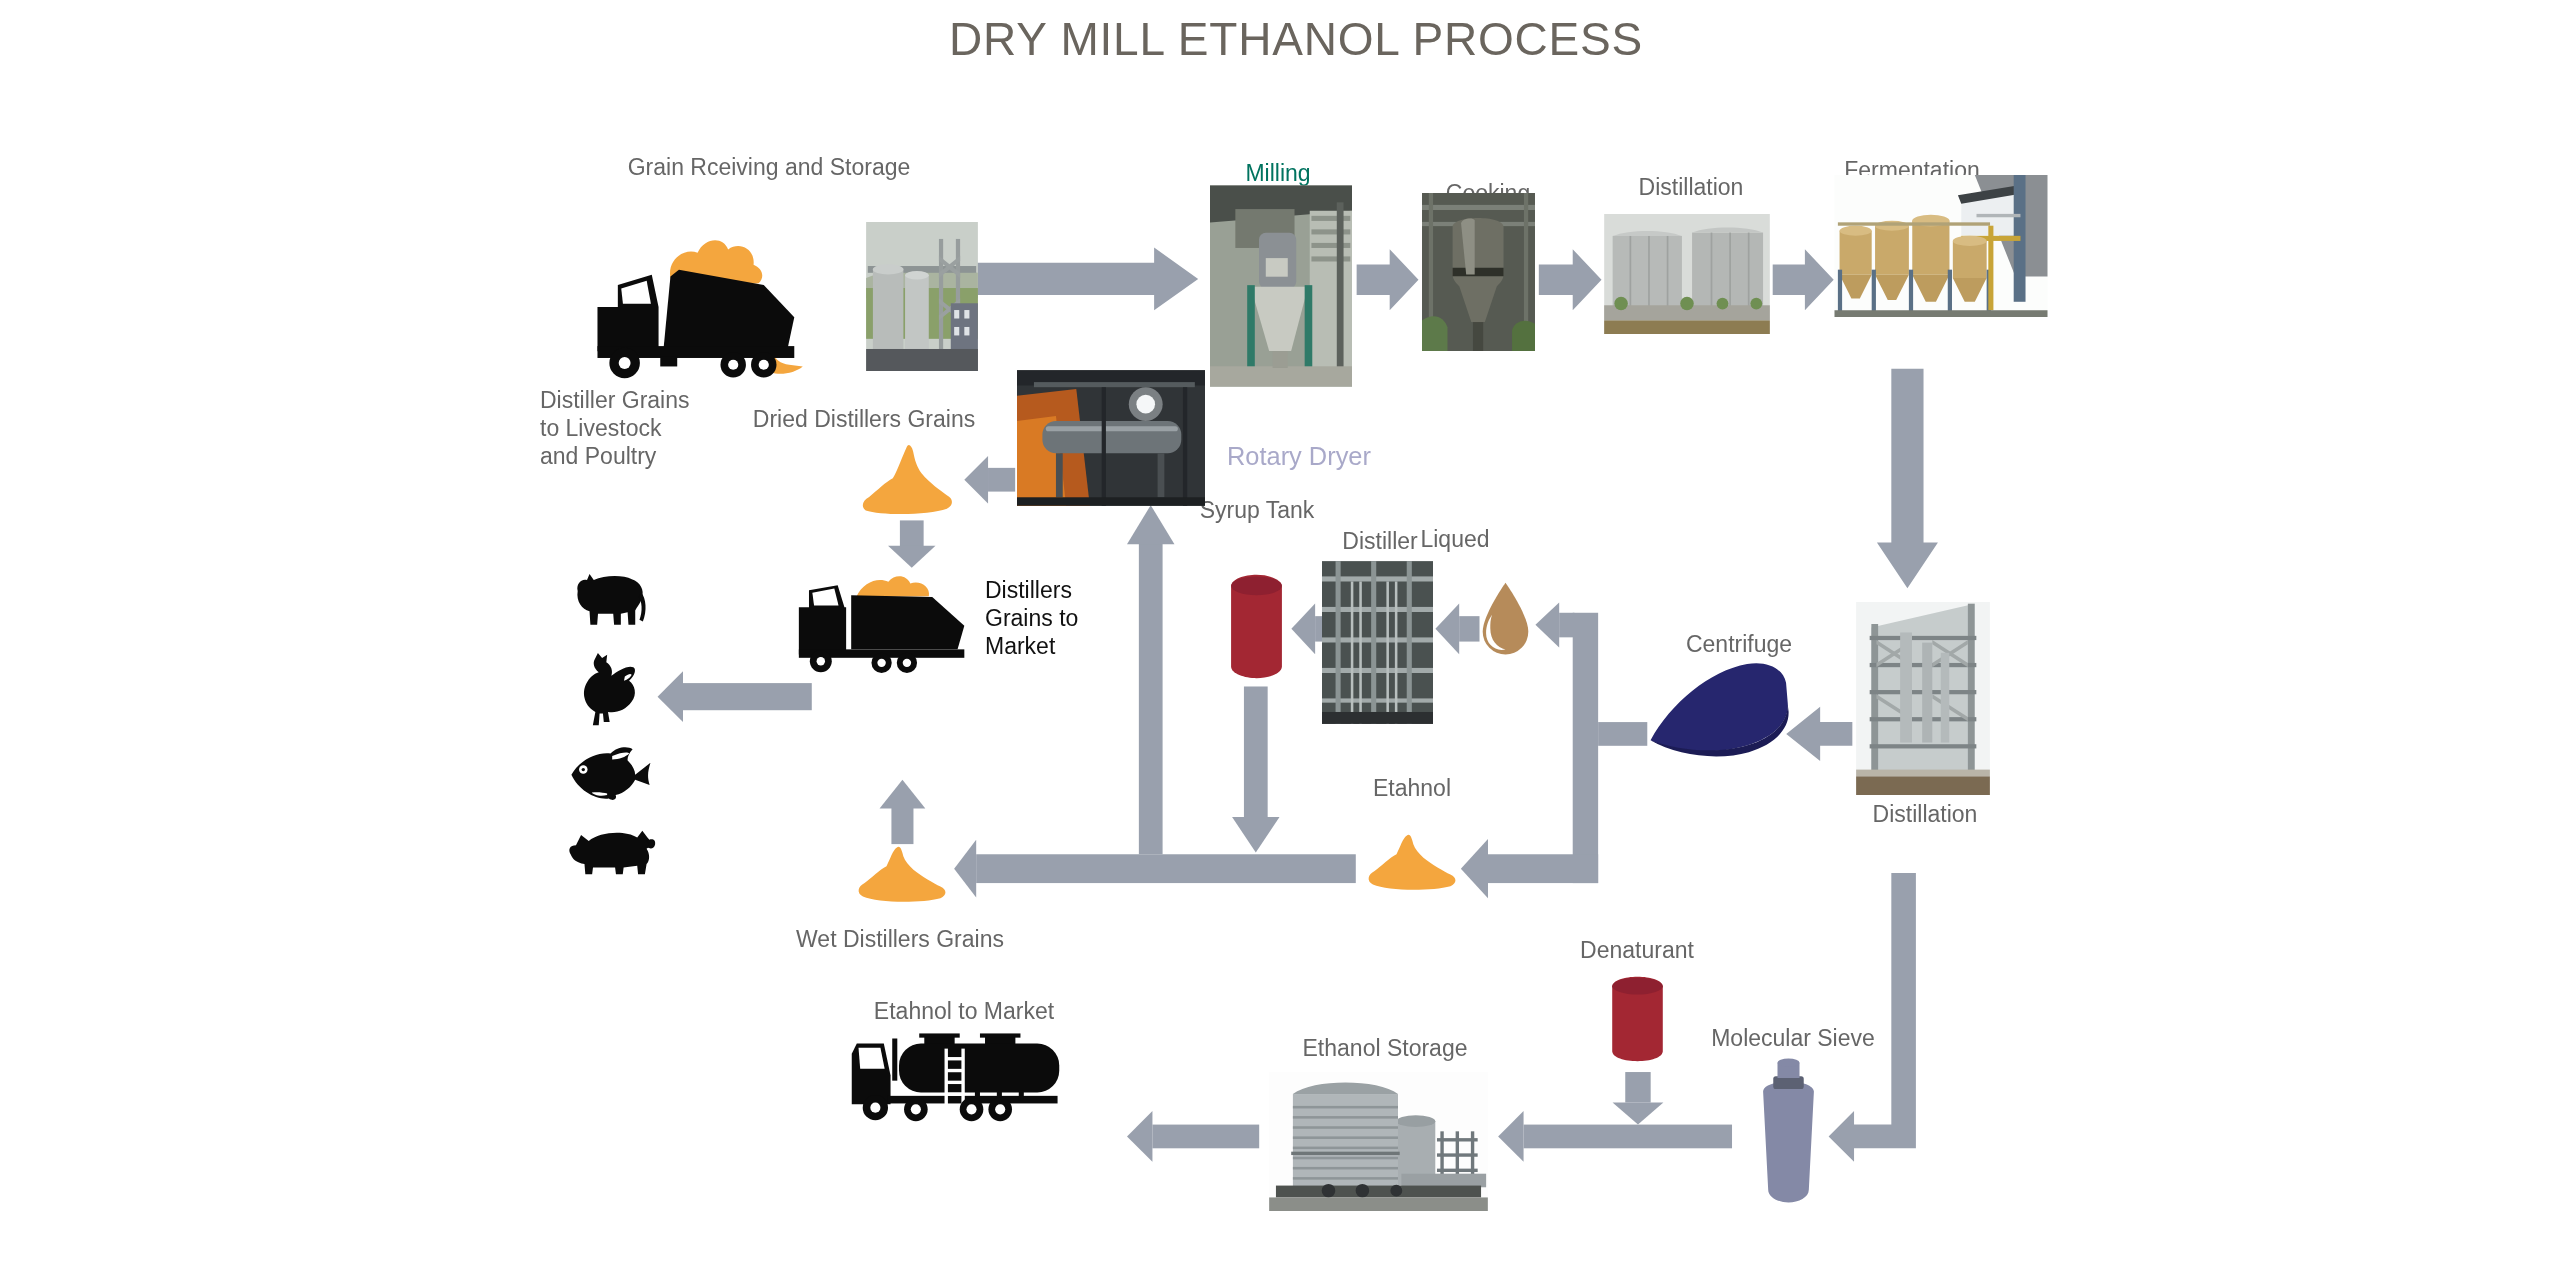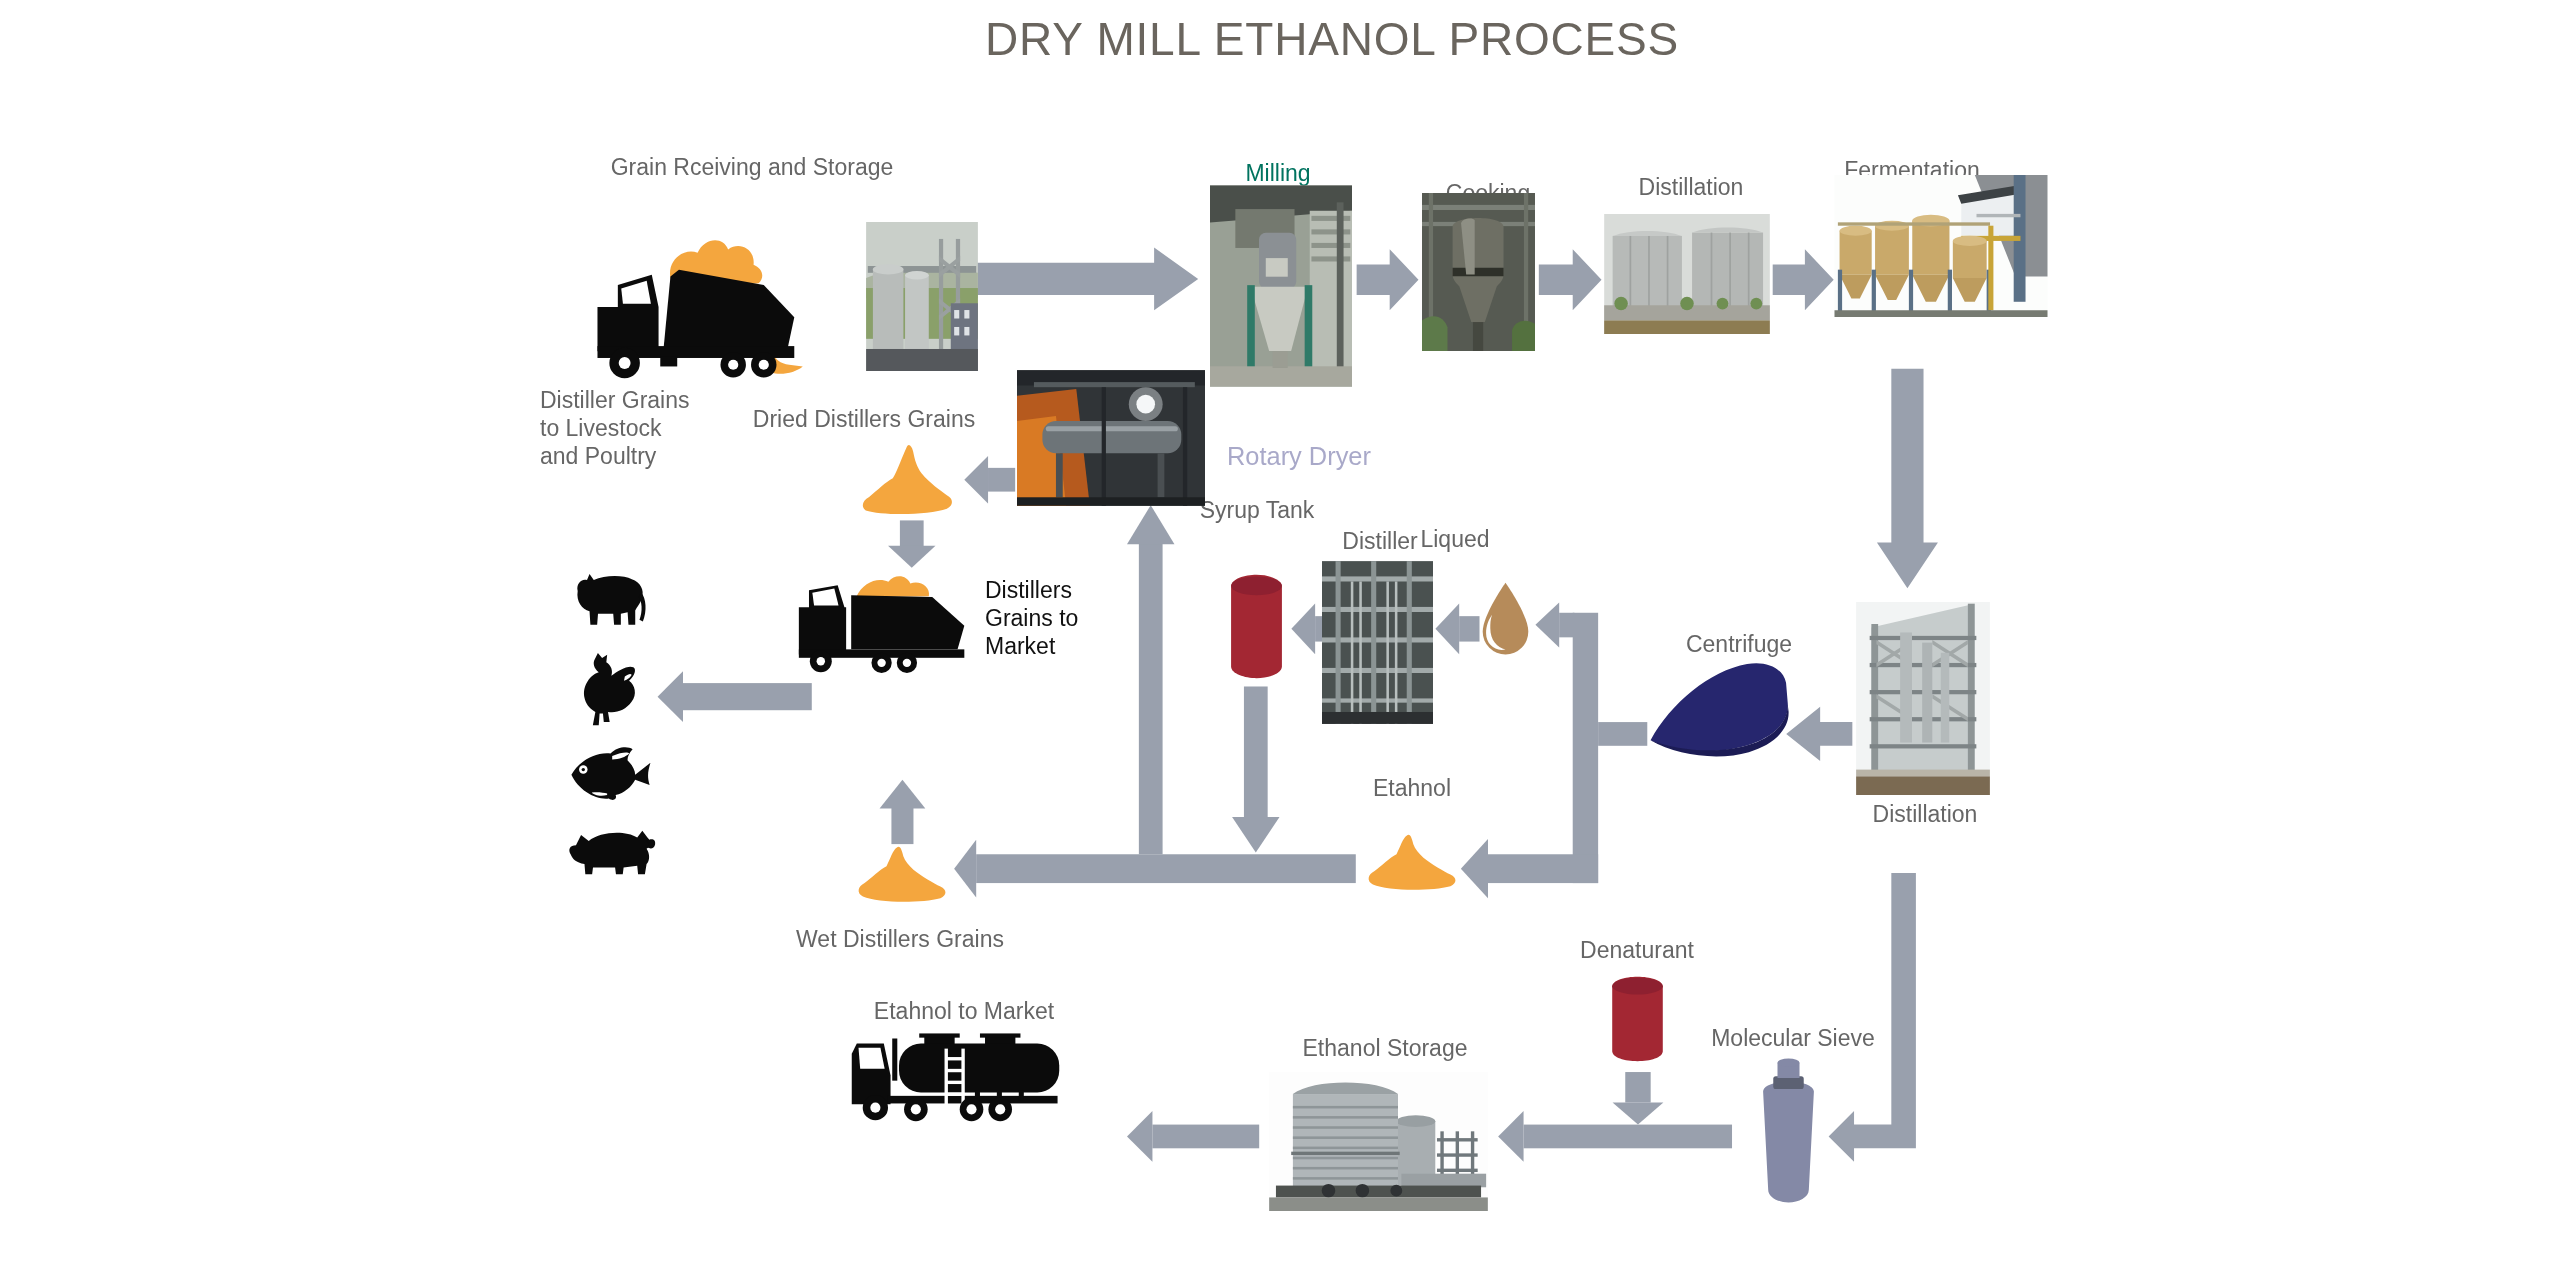--- a/index.html
+++ b/index.html
@@ -10,21 +10,21 @@
   }
   html,body{margin:0;padding:0;background:#ffffff;}
   .stage{position:relative;width:2576px;height:1284px;background:#ffffff;overflow:hidden;
          font-family:"Liberation Sans", sans-serif;}
   .lbl{position:absolute;color:var(--label);font-size:23px;line-height:28px;white-space:pre-line;}
   .lbl.c{transform:translateX(-50%);text-align:center;}
   .lbl.teal{color:var(--teal);}
   .lbl.rotary{color:var(--rotaryLabel);font-size:25.4px;}
   .lbl.black{color:var(--ink);}
   .title{position:absolute;left:1296px;top:12px;transform:translateX(-50%);
-         color:var(--title);font-size:46px;letter-spacing:0.8px;white-space:nowrap;margin-left:36px;}
+         color:var(--title);font-size:46px;letter-spacing:0.8px;white-space:nowrap;}
   .abs{position:absolute;}
   svg{display:block;}
   .arrows{position:absolute;left:0;top:0;pointer-events:none;}
   .fill-arrow{fill:var(--arrow);}
   .fill-orange{fill:var(--orange);}
   .fill-red{fill:var(--red);}
   .fill-redtop{fill:var(--redtop);}
   .fill-navy{fill:var(--navy);}
   .fill-navydark{fill:var(--navydark);}
   .fill-tan{fill:var(--tan);}
@@ -113,21 +113,21 @@
     <g>
       <rect class="fill-arrow" x="1722" y="727" width="24" height="30"></rect>
       <polygon class="fill-arrow" points="1722,712 1694,742 1722,772"></polygon>
     </g>
     <g>
       <rect class="fill-arrow" x="1552" y="727" width="10" height="30"></rect>
       <polygon class="fill-arrow" points="1552,712 1524,742 1552,772"></polygon>
     </g>
   </svg>
 
-  <div class="lbl c" style="left:752px;top:153px">Grain Rceiving and Storage</div>
+  <div class="lbl c" style="left:769px;top:153px">Grain Rceiving and Storage</div>
   <div class="lbl c teal" style="left:1278px;top:159px">Milling</div>
   <div class="lbl c" style="left:1488px;top:179px">Cooking</div>
   <div class="lbl c" style="left:1691px;top:173px">Distillation</div>
   <div class="lbl c" style="left:1912px;top:156px">Fermentation</div>
   <div class="lbl c" style="left:1925px;top:800px">Distillation</div>
   <div class="lbl c" style="left:1739px;top:630px">Centrifuge</div>
   <div class="lbl c" style="left:1455px;top:525px">Liqued</div>
   <div class="lbl c" style="left:1380px;top:527px">Distiller</div>
   <div class="lbl c" style="left:1257px;top:496px">Syrup Tank</div>
   <div class="lbl c" style="left:1412px;top:774px">Etahnol</div>

